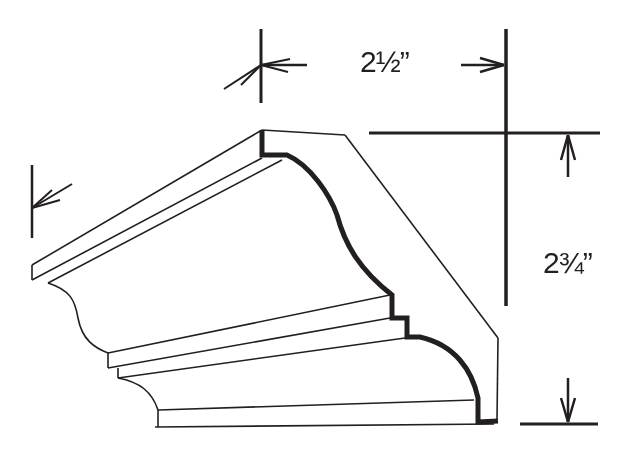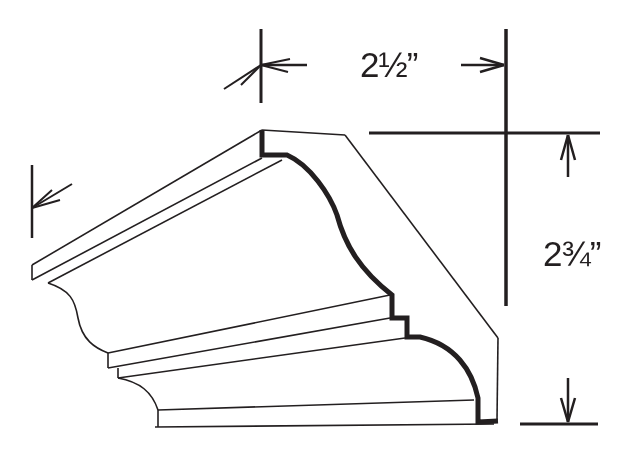--- a/index.html
+++ b/index.html
@@ -1,18 +1,18 @@
 <!DOCTYPE html>
 <html><head>
 <meta charset="utf-8">
 <style>
   html,body{margin:0;padding:0;background:#ffffff;}
   #stage{position:relative;width:636px;height:467px;background:#fff;overflow:hidden;}
   svg{position:absolute;left:0;top:0;}
-  .lbl{position:absolute;font-family:"Liberation Sans",sans-serif;color:#231f20;font-size:35px;line-height:1;letter-spacing:-1px;}
+  .lbl{position:absolute;font-family:"Liberation Sans",sans-serif;color:#231f20;font-size:30px;line-height:1;letter-spacing:-1px;}
 </style>
 </head>
 <body>
 
 <div id="stage">
   <svg width="636" height="467" viewBox="0 0 636 467">
     <g stroke="#231f20" fill="none" stroke-linecap="butt" stroke-linejoin="miter">
 
       <g>
         <line x1="261" y1="29" x2="261" y2="103" stroke-width="3"></line>
@@ -58,14 +58,14 @@
         <line x1="262" y1="130" x2="345" y2="135"></line>
         <line x1="345" y1="135" x2="498" y2="338"></line>
         <line x1="498" y1="338" x2="497" y2="420"></line>
       </g>
 
       <path stroke-width="5" d="M262 130 L262 155 L287 155 C310 165 330 195 337 215 C345 245 360 270 392 295 L392 318 L407 318 L407 337 L420 337 C455 345 472 370 478 398 L478 422 L498 421"></path>
     </g>
   </svg>
 
   <div class="lbl" style="left:360px;top:47px;">2½”</div>
-  <div class="lbl" style="left:543px;top:236px;">2¾”</div>
+  <div class="lbl" style="left:543px;top:248px;">2¾”</div>
 </div>
 
 </body></html>

